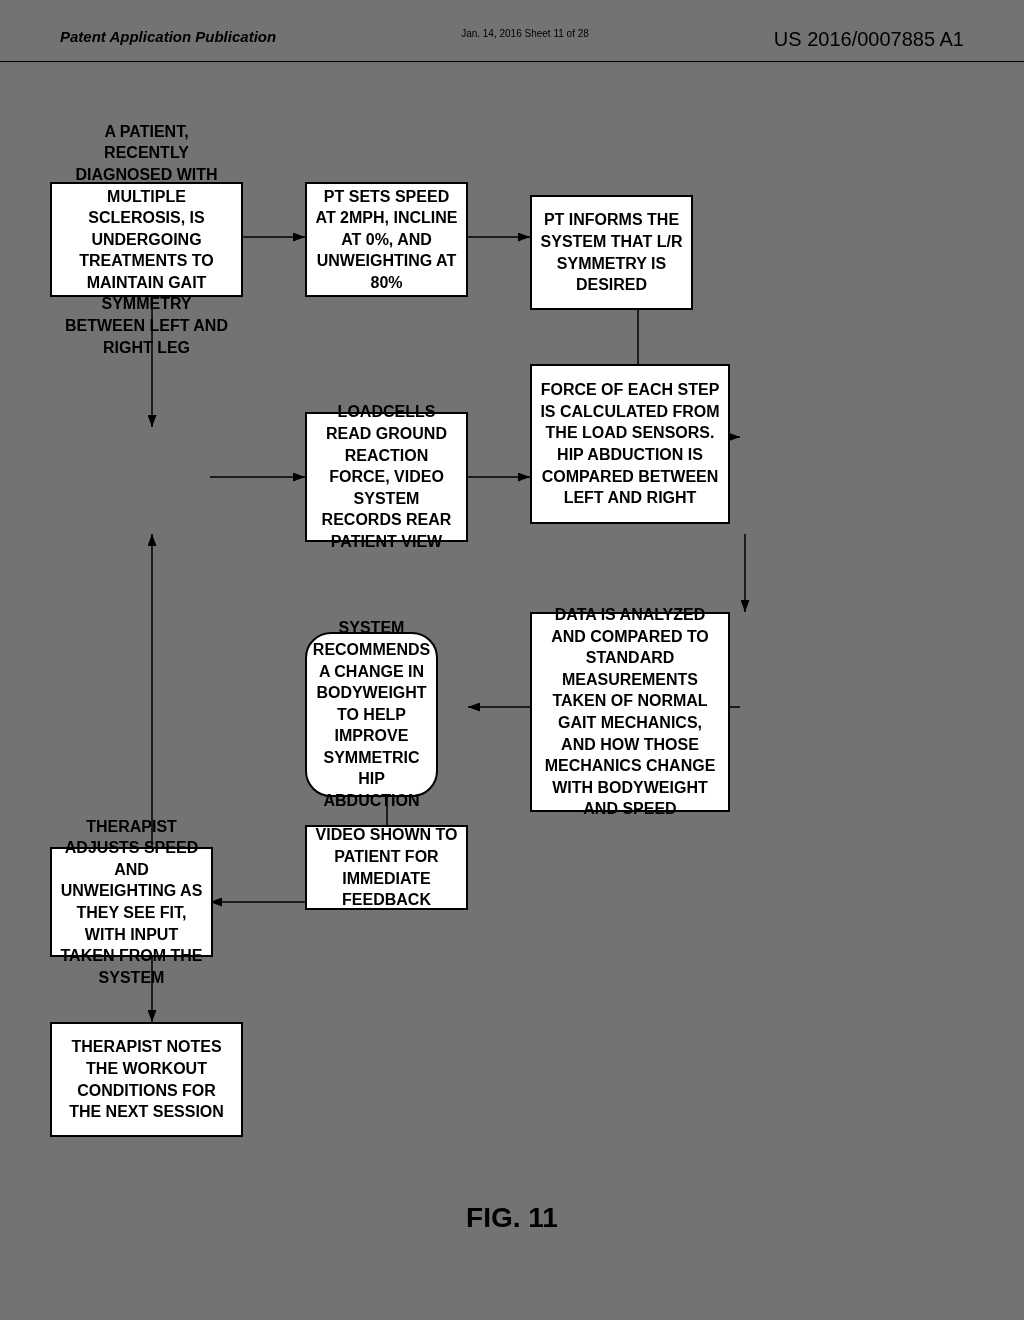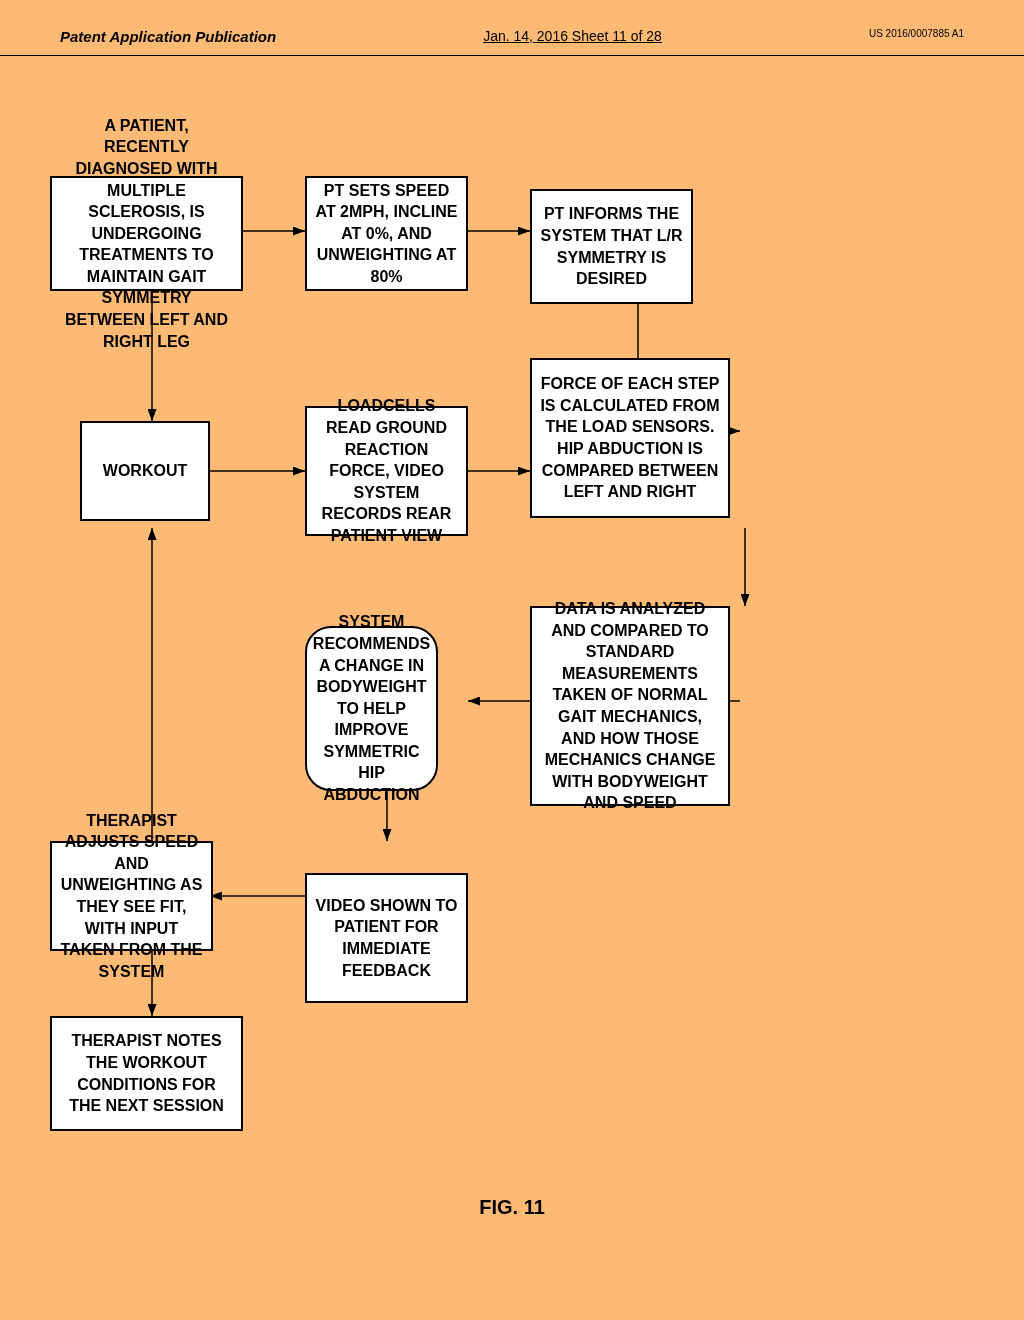--- a/index.html
+++ b/index.html
@@ -7,48 +7,47 @@
       background: #fff;
       font-family: Arial, sans-serif;
       width: 1024px;
       min-height: 1320px;
       position: relative;
     }
 
     .page {
       width: 1024px;
       min-height: 1320px;
-      background: #fdba74;
+      background: #737373;
       padding: 0;
       position: relative;
     }
 
     .header {
       display: flex;
       justify-content: space-between;
       align-items: flex-start;
       padding: 28px 60px 10px 60px;
       border-bottom: 1px solid #000;
       margin-bottom: 10px;
     }
 
     .header-left {
       font-size: 15px;
       font-weight: bold;
       font-style: italic;
     }
 
     .header-center {
-      font-size: 14px;
+      font-size: 10px;
       text-align: left;
-      text-decoration: underline;
     }
 
     .header-right {
-      font-size: 10px;
+      font-size: 20px;
       text-align: right;
     }
 
     .diagram-area {
       position: relative;
       width: 100%;
       height: 1130px;
       padding: 20px 50px;
     }
 
@@ -71,21 +70,21 @@
       position: absolute;
       top: 0;
       left: 0;
       width: 100%;
       height: 100%;
       pointer-events: none;
     }
 
     .fig-label {
       text-align: center;
-      font-size: 20px;
+      font-size: 28px;
       font-weight: bold;
       padding-bottom: 20px;
     }
   </style>
 </head>
 <body>
 
 <div class="page">
   <div class="header">
     <div class="header-left">Patent Application Publication</div>
@@ -134,23 +133,20 @@
     </div>
 
     <div class="box" style="left:305px; top:110px; width:163px; height:115px;">
       <span>PT SETS SPEED AT 2MPH, INCLINE AT 0%, AND UNWEIGHTING AT 80%</span>
     </div>
 
     <div class="box" style="left:530px; top:110px; width:163px; height:115px;margin-top:13px;">
       <span>PT INFORMS THE SYSTEM THAT L/R SYMMETRY IS DESIRED</span>
     </div>
 
-    <div class="box" style="left:80px; top:355px; width:130px; height:100px;">
-      <span>WORKOUT</span>
-    </div>
 
     <div class="box" style="left:305px; top:340px; width:163px; height:130px;">
       <span>LOADCELLS READ GROUND REACTION FORCE, VIDEO SYSTEM RECORDS REAR PATIENT VIEW</span>
     </div>
 
     <div class="box" style="left:530px; top:292px; width:200px; height:160px;">
       <span>FORCE OF EACH STEP IS CALCULATED FROM THE LOAD SENSORS. HIP ABDUCTION IS COMPARED BETWEEN LEFT AND RIGHT</span>
     </div>
 
     <div class="box" style="left:530px; top:540px; width:200px; height:200px;align-items:center;">
@@ -158,21 +154,21 @@
     </div>
 
     <div class="box" style="left:305px; top:560px; width:133px; height:165px;border-radius:26px;">
       <span>SYSTEM RECOMMENDS A CHANGE IN BODYWEIGHT TO HELP IMPROVE SYMMETRIC HIP ABDUCTION</span>
     </div>
 
     <div class="box" style="left:50px; top:775px; width:163px; height:110px;justify-content:center;">
       <span>THERAPIST ADJUSTS SPEED AND UNWEIGHTING AS THEY SEE FIT, WITH INPUT TAKEN FROM THE SYSTEM</span>
     </div>
 
-    <div class="box" style="left:305px; top:807px; width:163px; height:130px;">
+    <div class="box" style="left:305px; top:753px; width:163px; height:85px;">
       <span>VIDEO SHOWN TO PATIENT FOR IMMEDIATE FEEDBACK</span>
     </div>
 
     <div class="box" style="left:50px; top:950px; width:193px; height:115px;">
       <span>THERAPIST NOTES THE WORKOUT CONDITIONS FOR THE NEXT SESSION</span>
     </div>
 
   </div>
 
   <div class="fig-label">FIG. 11</div>

